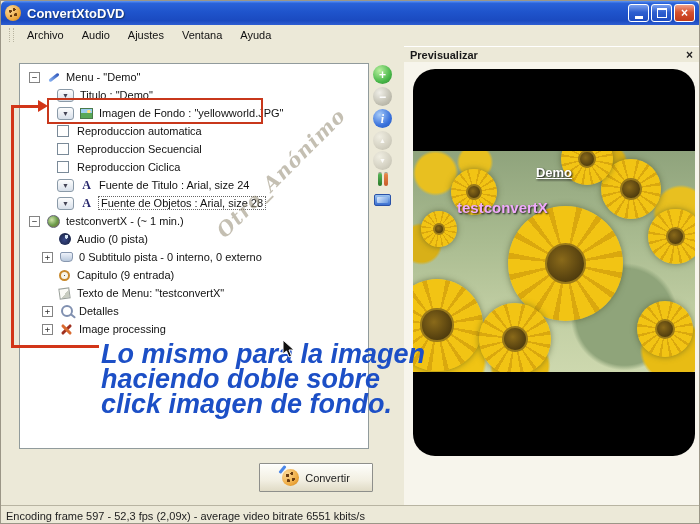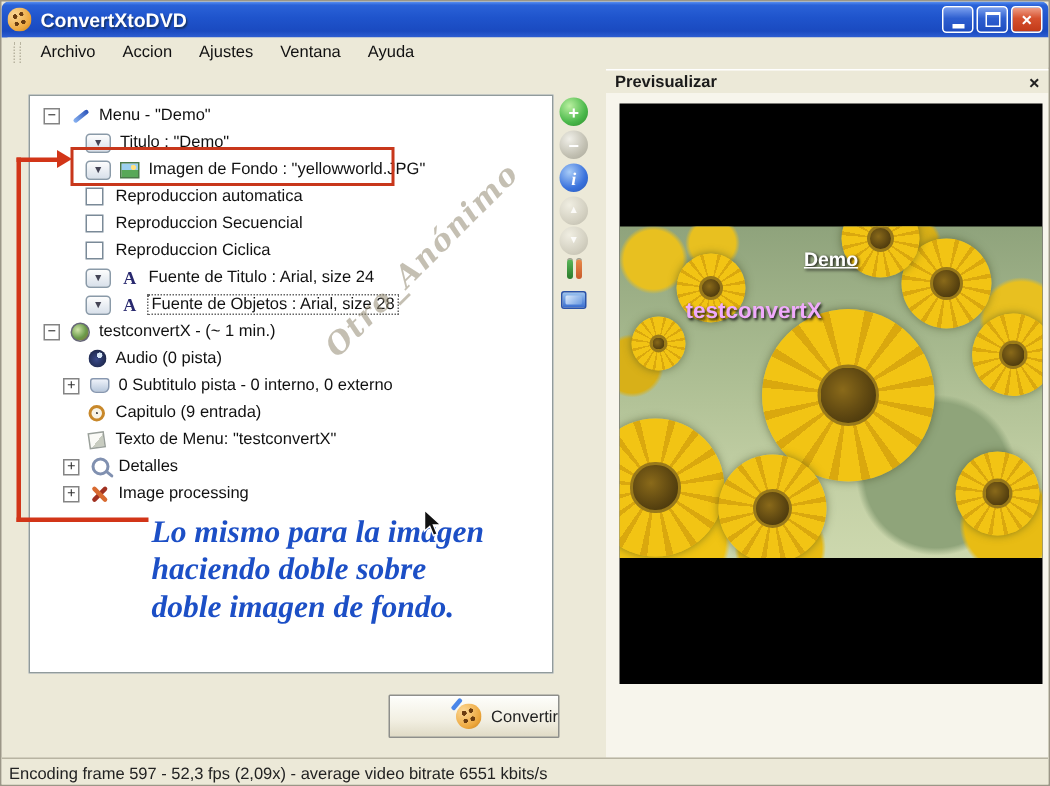--- a/index.html
+++ b/index.html
@@ -92,21 +92,21 @@
   .tmon{position:absolute;left:373px;top:193px;width:17px;height:12px;border:1px solid #2a52a8;border-radius:2px;
     background:linear-gradient(180deg,#9cc4f0,#3a6ed0);box-sizing:border-box;}
   .tmon::after{content:"";position:absolute;inset:2px;background:linear-gradient(135deg,#dceafc,#6a9ae0);border-radius:1px;}
 
   
   .pv-header{position:absolute;left:403px;top:45px;width:295px;height:16px;background:#ECE9D8;
     border-top:1px solid #fff;display:flex;align-items:center;font-weight:bold;font-size:11px;color:#1a1a1a;
     padding:0 6px;box-sizing:border-box;}
   .pv-close{margin-left:auto;font-weight:bold;font-size:12px;color:#222;}
   .pv-body{position:absolute;left:403px;top:61px;width:295px;height:444px;background:#f7f5ec;}
-  .video{position:absolute;left:9px;top:7px;width:282px;height:387px;background:#000;overflow:hidden;}
+  .video{position:absolute;left:9px;top:7px;width:282px;height:387px;background:#000;overflow:hidden;border-radius:22px;}
   .sunfield{position:absolute;left:0;top:82px;width:282px;height:221px;overflow:hidden;
     background:
       radial-gradient(circle at 8% 10%,  #e8c020 0 6%, transparent 7%),
       radial-gradient(circle at 22% 5%,  #e8c020 0 5%, transparent 6%),
       radial-gradient(circle at 70% 5%,  #d8b018 0 5%, transparent 6%),
       radial-gradient(circle at 95% 28%, #e8c020 0 8%, transparent 9%),
       radial-gradient(circle at 3% 42%,  #d8b018 0 6%, transparent 7%),
       radial-gradient(circle at 10% 94%, #f0c414 0 13%, transparent 14%),
       radial-gradient(circle at 38% 97%, #e8bc14 0 10%, transparent 11%),
       radial-gradient(circle at 92% 90%, #e8bc14 0 9%,  transparent 10%),
@@ -118,37 +118,37 @@
   .flw>i{position:absolute;inset:32%;border-radius:50%;border:2px solid #9a7a1a;
     background:radial-gradient(circle at 40% 40%, #8a6a1a, #5a4410 60%, #3c2e0a);}
   .pv-demo{position:absolute;left:0;width:100%;top:96px;text-align:center;color:#fff;font-weight:bold;
     font-size:13px;text-decoration:underline;text-shadow:1px 1px 2px #111;}
   .pv-item{position:absolute;left:44px;top:130px;color:#f0abfc;font-weight:bold;font-size:15px;
     text-shadow:1px 1px 2px #111;}
 
   
   .convert-btn{position:absolute;left:258px;top:462px;width:114px;height:29px;border:1px solid #8e8f8b;
     border-radius:1px;background:linear-gradient(180deg,#fefefb 0%,#f2efe2 60%,#e0dbc6 100%);
-    display:flex;align-items:center;justify-content:flex-end;gap:6px;font-size:11px;color:#222;
+    display:flex;align-items:center;justify-content:center;gap:6px;font-size:11px;color:#222;
     box-shadow:inset 0 1px 0 #fff;box-sizing:border-box;}
   .pen-accent{position:absolute;width:3px;height:9px;background:#4a86e8;border-radius:1px;
     transform:rotate(40deg);left:-1px;top:-4px;}
   .statusbar{position:absolute;left:0;right:0;top:504px;height:20px;background:#ECE9D8;
     border-top:1px solid #b8b4a2;display:flex;align-items:center;font-size:11px;color:#222;padding-left:5px;}
 
   
   .hl-rect{position:absolute;left:46px;top:97px;width:212px;height:22px;border:2px solid #c8371b;z-index:8;}
   .ann{position:absolute;background:#d23518;z-index:8;}
   .ann-h1{left:10px;top:104px;width:28px;height:3px;}
   .ann-head{position:absolute;left:37px;top:99px;width:0;height:0;z-index:8;
     border-left:10px solid #d23518;border-top:6px solid transparent;border-bottom:6px solid transparent;}
   .ann-v{left:10px;top:104px;width:3px;height:243px;}
   .ann-h2{left:10px;top:344px;width:88px;height:3px;}
-  .note{position:absolute;left:100px;top:341px;z-index:9;font-family:Liberation Serif, serif;
-    font-weight:bold;font-style:italic;font-size:21px;line-height:25px;color:#1c4fc6;white-space:nowrap;}
+  .note{position:absolute;left:100px;top:341px;z-index:9;font-family:Liberation Sans, sans-serif;
+    font-weight:bold;font-style:italic;font-size:27px;line-height:25px;color:#1c4fc6;white-space:nowrap;}
   .watermark{position:absolute;left:178px;top:160px;width:204px;text-align:center;z-index:6;
     transform:rotate(-45deg);font-family:"DejaVu Serif",serif;font-style:italic;font-weight:bold;
     font-size:20px;letter-spacing:1px;color:rgba(148,138,114,.55);pointer-events:none;}
   .cursor{position:absolute;left:281px;top:338px;z-index:10;}
 </style>
 </head>
 <body>
 
 <div class="window">
 
@@ -162,21 +162,21 @@
       <span class="win-btn">
           <span class="restore-box"></span>
         </span>
       <span class="win-btn close">×</span>
     </span>
   </div>
 
   <div class="menubar">
     <span class="menu-grip"></span>
     <span class="menu-item">Archivo</span>
-    <span class="menu-item">Accion</span>
+    <span class="menu-item">Audio</span>
     <span class="menu-item">Ajustes</span>
     <span class="menu-item">Ventana</span>
     <span class="menu-item">Ayuda</span>
   </div>
 
   <div class="tree-panel">
     <div class="trow ind0">
       <span class="expand-box">−</span>
       <span class="ticon">
           <span class="i-pen"></span>
@@ -328,21 +328,21 @@
   </div>
 
   <div class="hl-rect"></div>
   <div class="ann ann-h1"></div>
   <div class="ann-head"></div>
   <div class="ann ann-v"></div>
   <div class="ann ann-h2"></div>
   <div class="note">
     <div>Lo mismo para la imagen</div>
     <div>haciendo doble sobre</div>
-    <div>doble imagen de fondo.</div>
+    <div>click imagen de fondo.</div>
   </div>
   <div class="watermark">Otro_Anónimo</div>
   <div class="cursor">
     <svg width="13" height="19" viewBox="0 0 13 19">
         <polygon points="1,1 1,15 4.5,12 7,18 9.5,17 7,11 12,11" fill="#111" stroke="#fff" stroke-width="1"></polygon>
       </svg>
   </div>
 
 </div>
 

